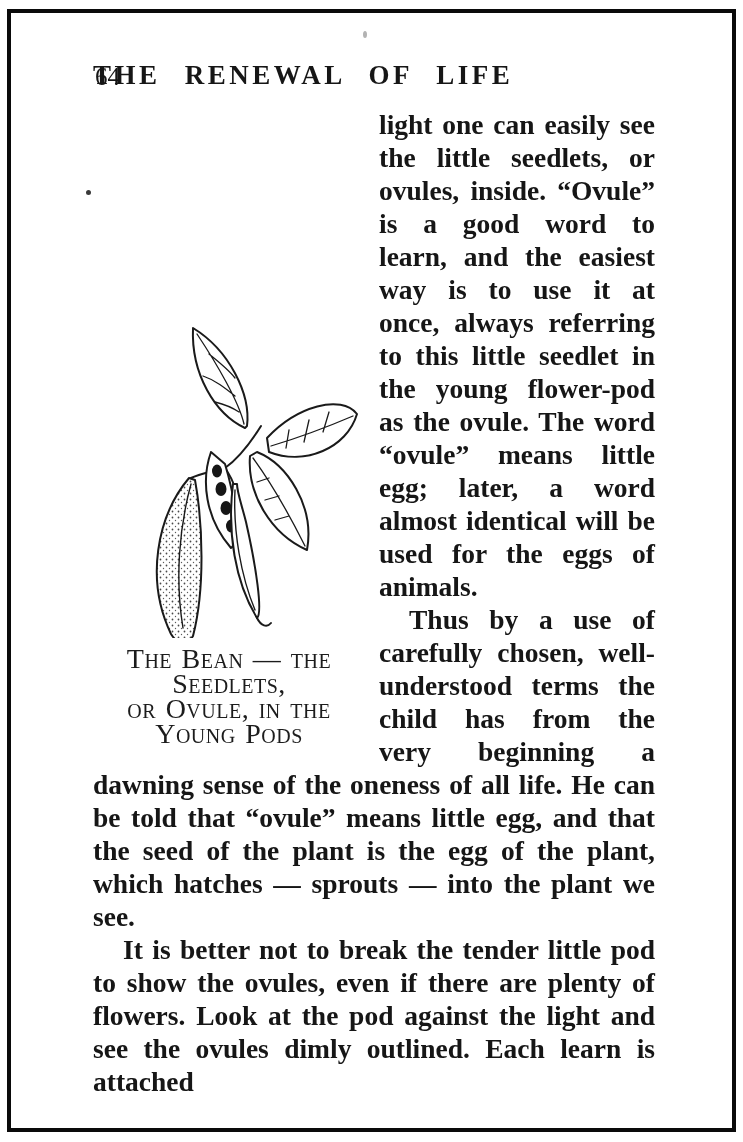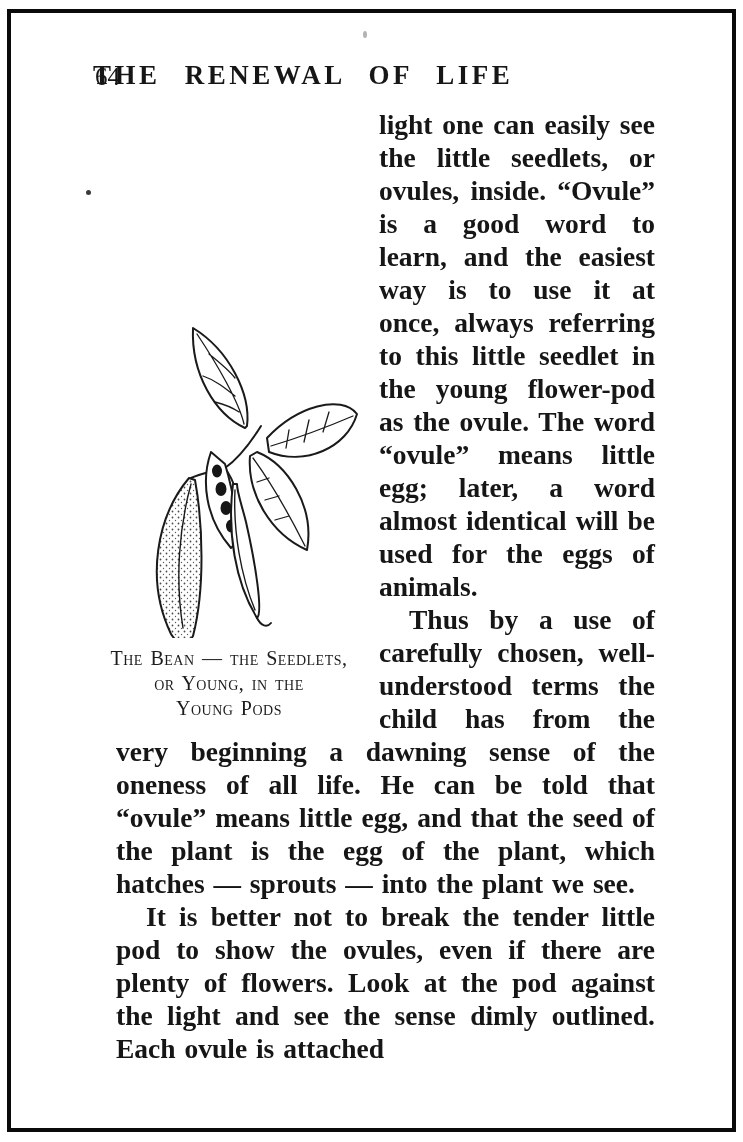--- a/index.html
+++ b/index.html
@@ -49,33 +49,33 @@
     word-spacing: 14px;
     padding-top: 2px;
   }
   .text {
     font-size: 27.5px;
     line-height: 33px;
     text-align: justify;
     word-spacing: 2px;
   }
   .text p { margin: 0; font-weight: bold; }
-  .text p.ind { text-indent: 30px; margin-left: 23px; }
+  .text p.ind { text-indent: 30px; }
   figure.bean-figure {
     float: left;
     width: 272px;
     margin: 210px 14px 8px 0;
     padding: 0;
   }
   figure.bean-figure svg { display: block; }
   figcaption {
     margin-top: 8px;
     text-align: center;
     font-variant: small-caps;
-    font-size: 20px;
+    font-size: 28px;
     line-height: 25px;
     letter-spacing: 0.5px;
     color: #1c1c1c;
   }
 </style>
 </head>
 <body>
 
 <div class="page-border"></div>
 <div class="speck-top"></div>
@@ -121,23 +121,23 @@
 
         <path fill="url(#stip)" d="M96 160 C 64 198, 52 262, 78 316 C 84 326, 94 328, 100 318 C 112 272, 110 206, 102 162 Z"></path>
         <path stroke-width="1.4" d="M98 166 C 86 210, 82 262, 90 310"></path>
 
         <path fill="#ffffff" d="M140 166 C 134 214, 142 264, 164 300 C 170 295, 163 248, 153 204 C 149 188, 144 174, 144 166 Z"></path>
         <path stroke-width="1.4" d="M142 172 C 140 214, 148 258, 162 292"></path>
         <path d="M164 300 C 168 308, 174 310, 178 305"></path>
       </svg>
       <figcaption>
         <span>The Bean — the Seedlets,</span><br>
-        <span>or Young, in the</span><br>
+        <span>or Ovule, in the</span><br>
         <span>Young Pods</span>
       </figcaption>
     </figure>
 
     <p>light one can easily see the little seedlets, or ovules, inside.  “Ovule” is a good word to learn, and the easiest way is to use it at once, always referring to this little seedlet in the young flower-pod as the ovule.  The word “ovule” means little egg; later, a word almost identical will be used for the eggs of animals.</p>
     <p class="ind">Thus by a use of carefully chosen, well-understood terms the child has from the very beginning a dawning sense of the oneness of all life.  He can be told that “ovule” means little egg, and that the seed of the plant is the egg of the plant, which hatches — sprouts — into the plant we see.</p>
-    <p class="ind">It is better not to break the tender little pod to show the ovules, even if there are plenty of flowers.  Look at the pod against the light and see the sense dimly outlined.  Each ovule is attached</p>
+    <p class="ind">It is better not to break the tender little pod to show the ovules, even if there are plenty of flowers.  Look at the pod against the light and see the ovules dimly outlined.  Each learn is attached</p>
 
   </div>
 </div>
 
 </body></html>

